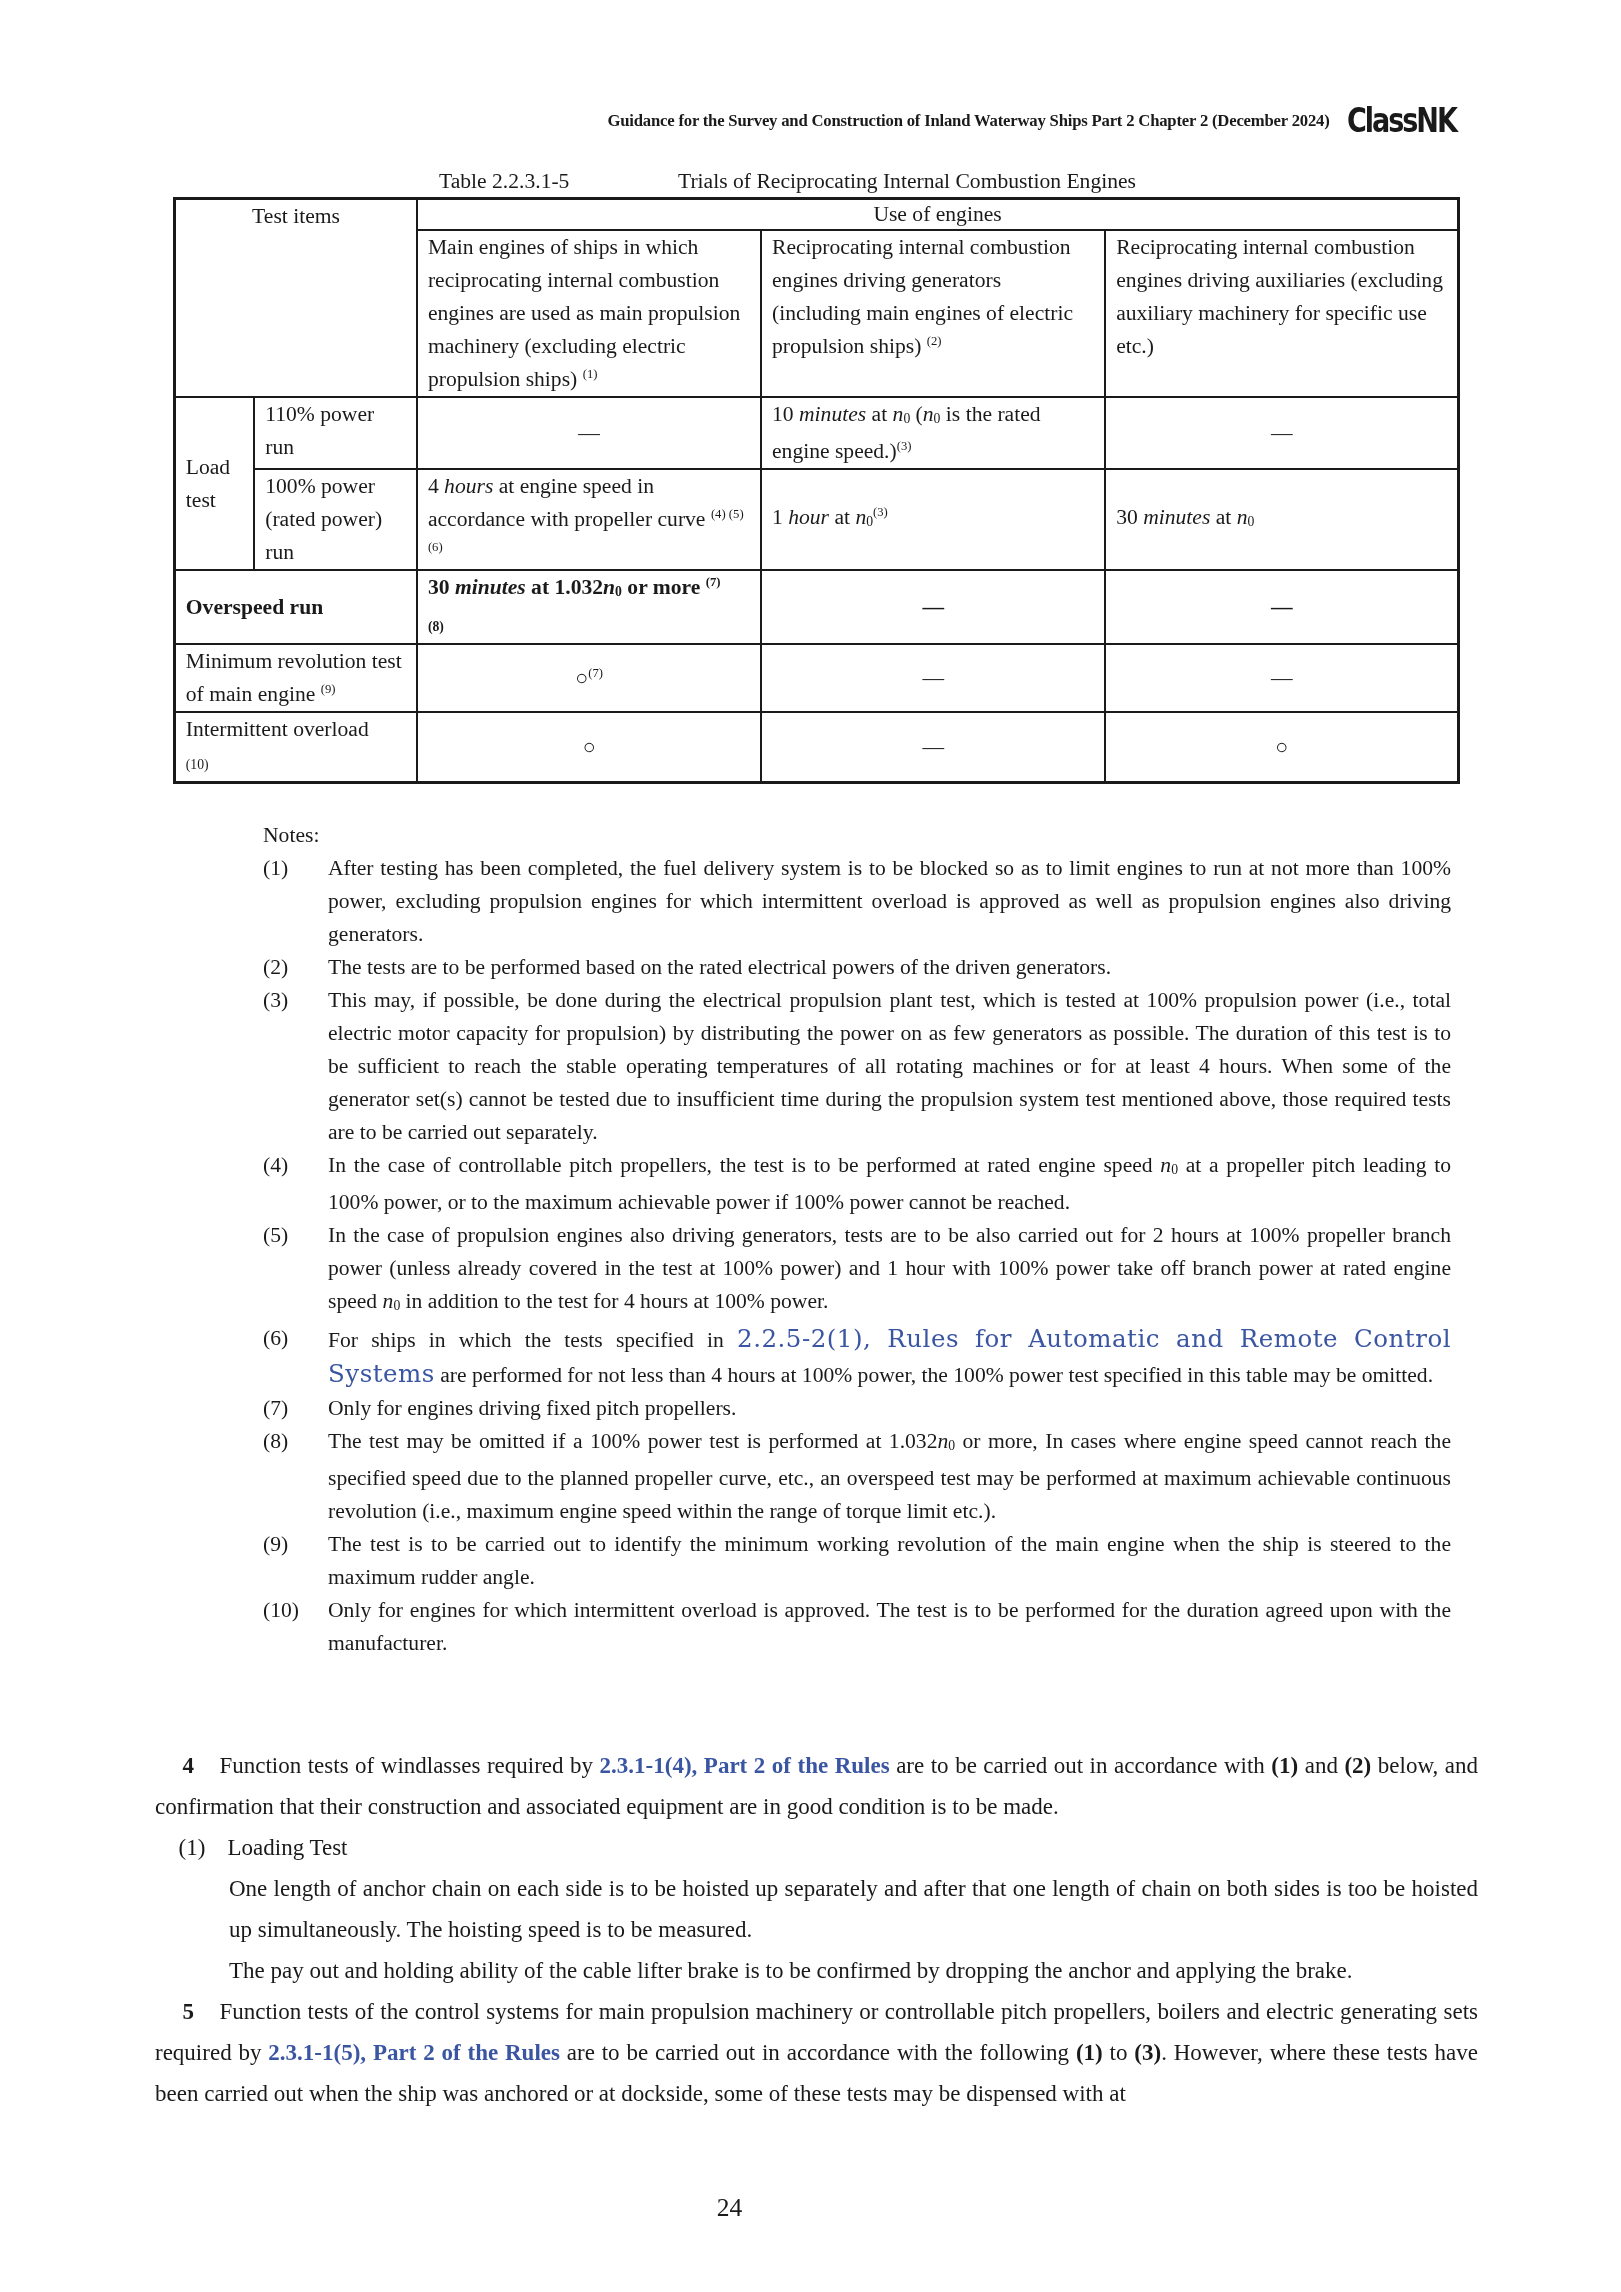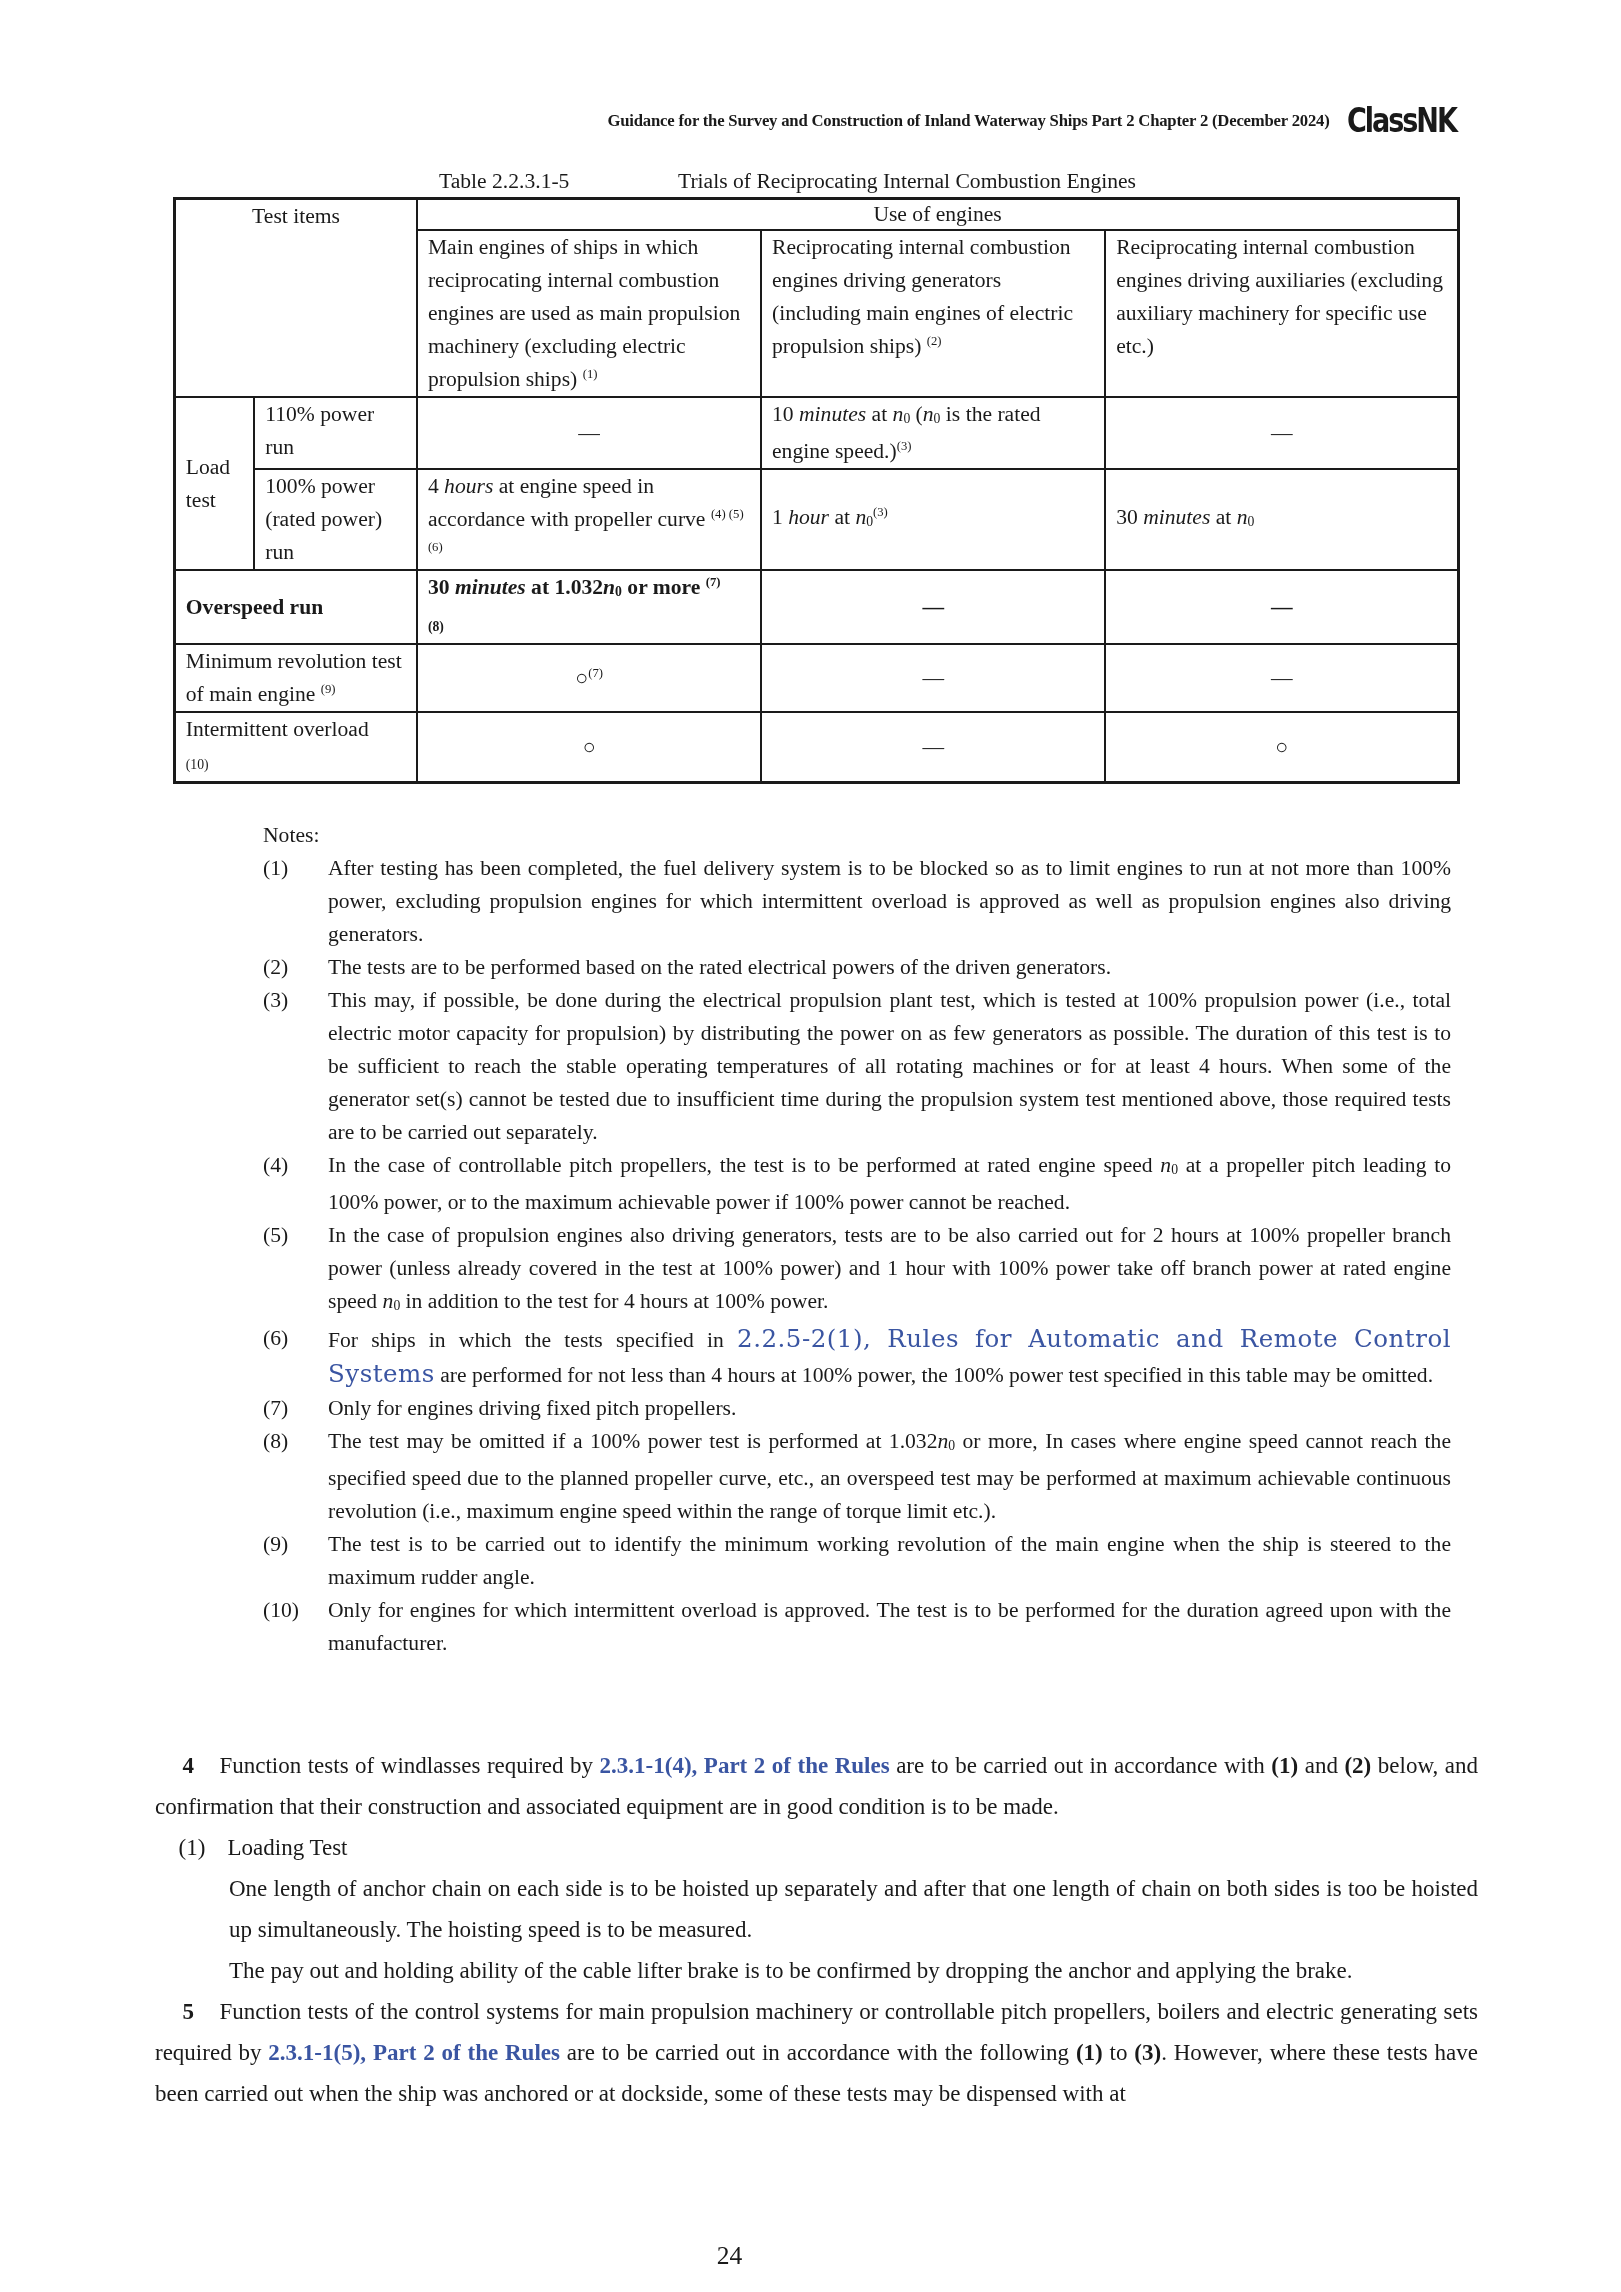--- a/index.html
+++ b/index.html
@@ -49,21 +49,21 @@
   .body-text {
     position: absolute; left: 155px; top: 1745px; width: 1323px;
     font-size: 23px; line-height: 41px; text-align: justify;
   }
   .para { text-indent: 27.4px; }
   .para .pnum { font-weight: bold; margin-right: 25.5px; }
   .sub-item { padding-left: 23.5px; }
   .sub-item .slabel { display: inline-block; width: 49px; }
   .sub-body { padding-left: 74px; }
   b { font-weight: bold; }
-  .page-num { position: absolute; top: 2193px; left: 0; width: 1459px; text-align: center; font-size: 25.5px; margin-top: 48px; }
+  .page-num { position: absolute; top: 2193px; left: 0; width: 1459px; text-align: center; font-size: 25.5px; }
 </style>
 </head>
 <body>
 
 <div class="header">
   <span class="header-title">Guidance for the Survey and Construction of Inland Waterway Ships Part 2 Chapter 2 (December 2024)</span>
   <span class="logo">ClassNK</span>
 </div>
 
 <div class="caption">

